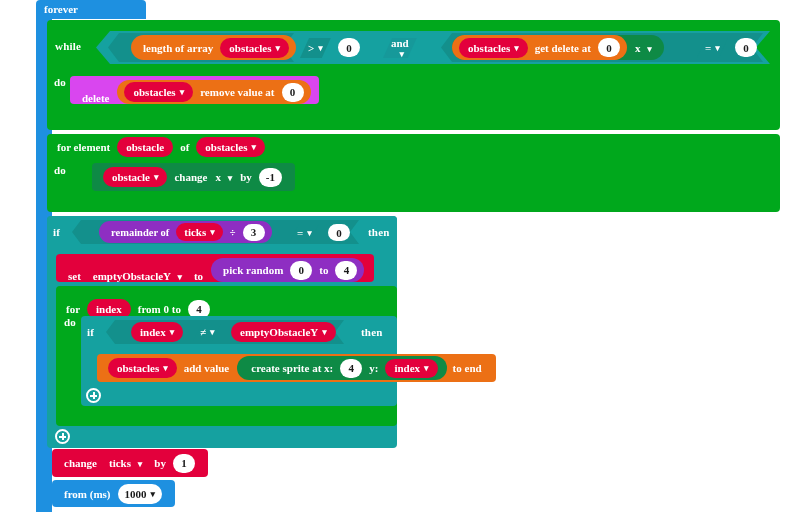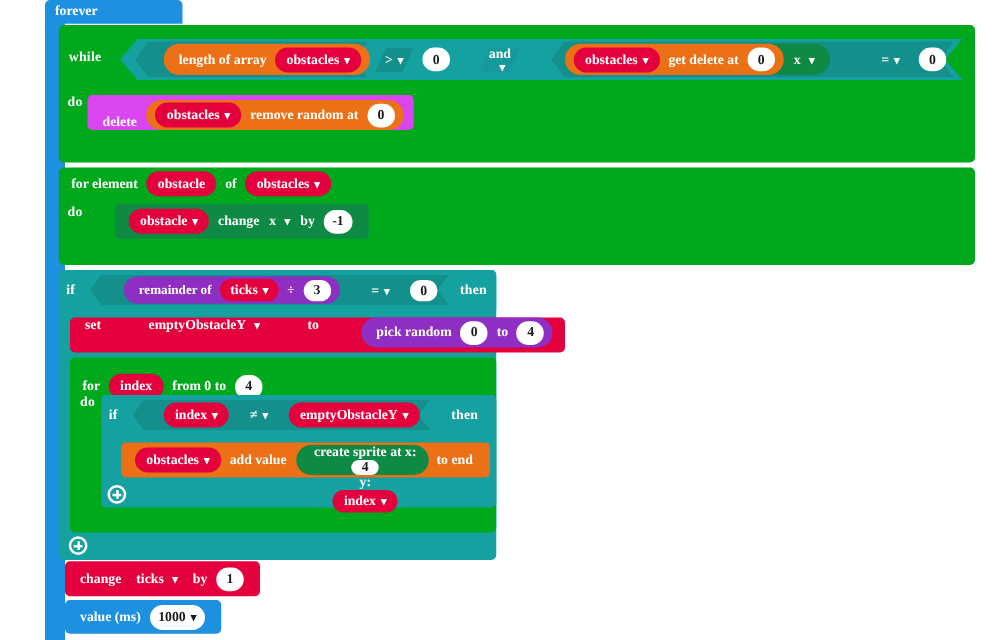--- a/index.html
+++ b/index.html
@@ -146,21 +146,21 @@
 
   <div class="blk" style="left:54px;top:76px;">do</div>
 
   <div style="position:absolute;left:70px;top:76px;height:28px;display:flex;align-items:flex-end;background:#d946ef;border-radius:4px;padding:12px 8px 0 8px;">
     <span class="lbl">delete</span>
     <div style="height:24px;display:flex;align-items:center;background:#ec7015;border-radius:999px;padding:0 4px;margin-left:4px;">
       <span class="pill var">
         <span>obstacles</span>
         <span class="caret">▾</span>
       </span>
-      <span class="lbl">remove random at</span>
+      <span class="lbl">remove value at</span>
       <span class="num">0</span>
     </div>
   </div>
 
   <div style="position:absolute;left:47px;top:134px;width:733px;height:78px;background:#00a81c;border-radius:4px;"></div>
 
   <div style="position:absolute;left:53px;top:136px;height:22px;display:flex;align-items:center;">
     <span class="lbl">for element</span>
     <span class="pill var">obstacle</span>
     <span class="lbl">of</span>
@@ -205,21 +205,21 @@
   </div>
 
   <span class="opchip teal" style="position:absolute;left:287px;top:224px;height:17px;padding:1px 7px;">
     <span>=</span>
     <span class="caret">▾</span>
   </span>
   <span class="num" style="position:absolute;left:325px;top:224px;height:17px;">0</span>
 
   <div class="blk" style="left:368px;top:226px;">then</div>
 
-  <div style="position:absolute;left:56px;top:254px;height:28px;display:flex;align-items:flex-start;background:#e3003c;border-radius:4px;padding:0 10px 0 8px;gap:26px;">
+  <div style="position:absolute;left:56px;top:254px;height:28px;display:flex;align-items:flex-end;background:#e3003c;border-radius:4px;padding:0 10px 0 8px;">
     <span class="lbl">set</span>
     <span class="lbl" style="padding-left:8px;">
       <span>emptyObstacleY</span>
       <span class="caret">▾</span>
     </span>
     <span class="lbl" style="padding-left:8px;">to</span>
     <div style="height:24px;display:flex;align-items:center;background:#8e2ec2;border-radius:999px;padding:0 4px 0 8px;margin-left:4px;">
       <span class="lbl">pick random</span>
       <span class="num">0</span>
       <span class="lbl">to</span>
@@ -261,21 +261,21 @@
   </span>
 
   <div class="blk" style="left:361px;top:326px;">then</div>
 
   <div style="position:absolute;left:97px;top:354px;height:28px;display:flex;align-items:center;background:#ec7015;border-radius:4px;padding:0 10px 0 8px;">
     <span class="pill var">
       <span>obstacles</span>
       <span class="caret">▾</span>
     </span>
     <span class="lbl">add value</span>
-    <div style="height:24px;display:flex;align-items:center;background:#0e8a45;border-radius:999px;padding:0 6px 0 10px;margin-left:4px;flex-direction:column;">
+    <div style="height:24px;display:flex;align-items:center;background:#0e8a45;border-radius:999px;padding:0 6px 0 10px;margin-left:4px;">
       <span class="lbl">create sprite at x:</span>
       <span class="num">4</span>
       <span class="lbl">y:</span>
       <span class="pill var" style="height:19px;">
         <span>index</span>
         <span class="caret">▾</span>
       </span>
     </div>
     <span class="lbl" style="padding-left:6px;">to end</span>
   </div>
@@ -288,20 +288,20 @@
     <span class="lbl">change</span>
     <span class="lbl" style="padding-left:8px;">
       <span>ticks</span>
       <span class="caret">▾</span>
     </span>
     <span class="lbl" style="padding-left:8px;">by</span>
     <span class="num">1</span>
   </div>
 
   <div style="position:absolute;left:52px;top:480px;height:27px;display:flex;align-items:center;background:#1e90e0;border-radius:4px;padding:0 10px 0 8px;">
-    <span class="lbl">value (ms)</span>
+    <span class="lbl">from (ms)</span>
     <span class="num wide" style="height:20px;">
       <span>1000</span>
       <span class="caret" style="color:#1a1a1a;">▾</span>
     </span>
   </div>
 
 </div>
 
 </body></html>

